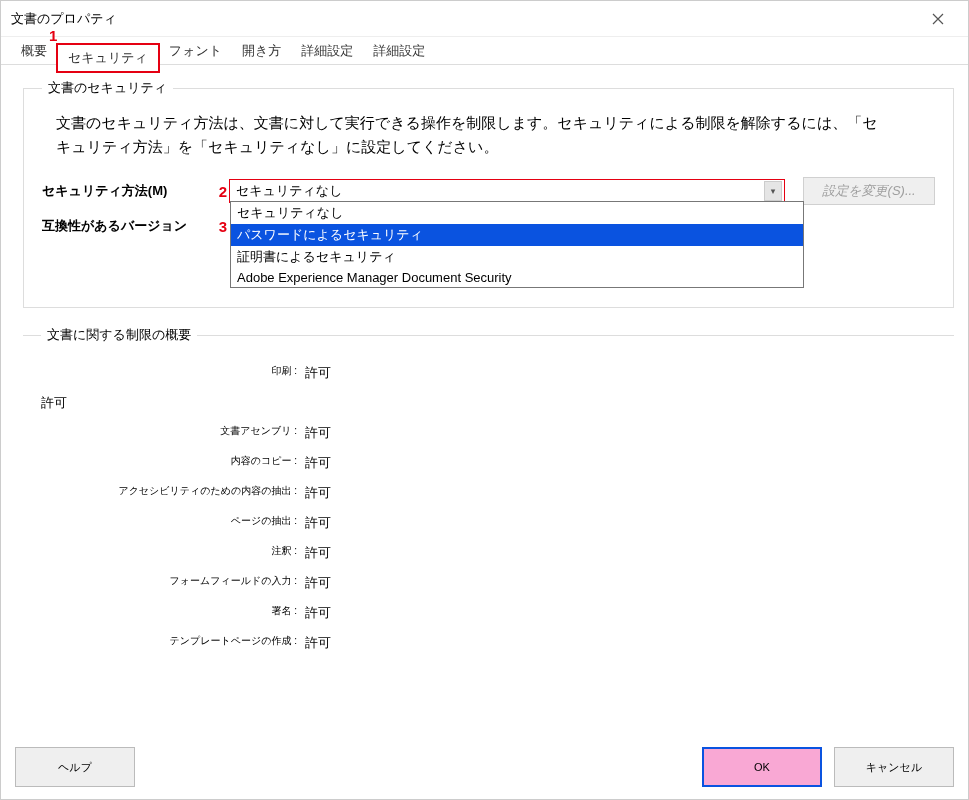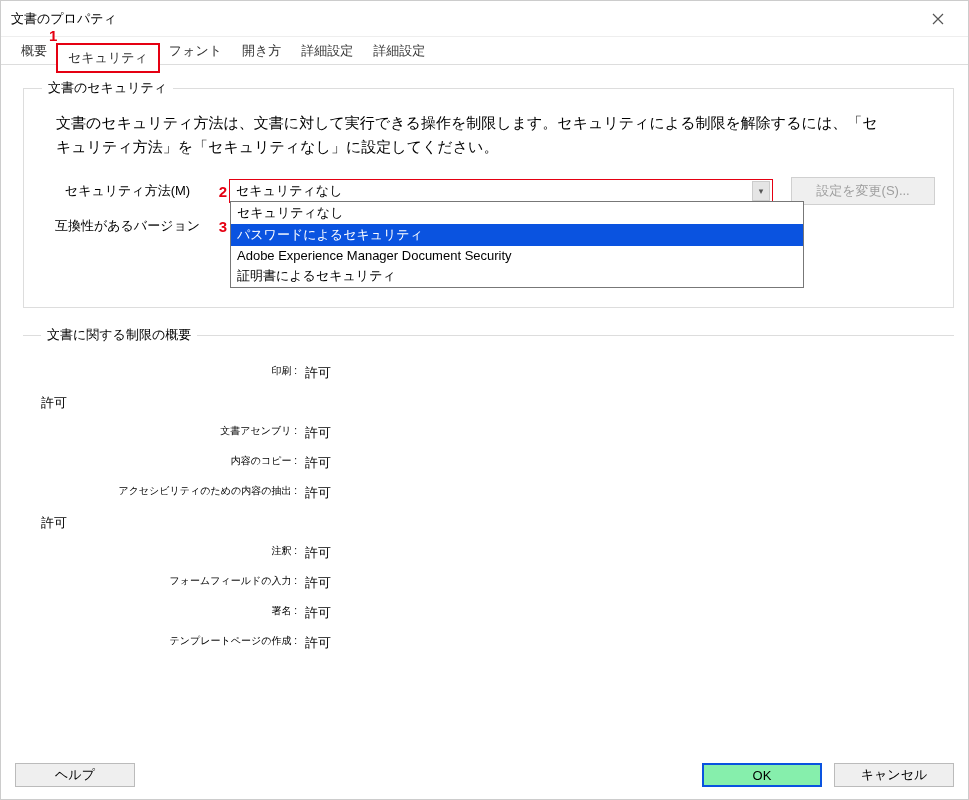--- a/index.html
+++ b/index.html
@@ -90,23 +90,24 @@
       padding-left: 14px;
     }
     .form-row {
       display: flex;
       align-items: center;
       margin-bottom: 12px;
       position: relative;
     }
     .form-label {
       width: 175px;
-      text-align: center;
+      text-align: left;
       padding-right: 4px;
       font-size: 13px;
+      font-weight: bold;
     }
     .combo {
       flex: 1;
       max-width: 574px;
       height: 24px;
       border: 1px solid #e50012;
       display: flex;
       align-items: center;
       padding: 0 6px;
       justify-content: space-between;
@@ -119,31 +120,32 @@
       background: #e5e5e5;
       border: 1px solid #ccc;
       display: flex;
       align-items: center;
       justify-content: center;
       font-size: 9px;
       color: #555;
       margin-right: -4px;
     }
     .side-btn {
-      width: 144px;
+      width: 132px;
       height: 28px;
       margin-left: 18px;
       background: #efefef;
       border: 1px solid #d0d0d0;
       color: #9e9e9e;
       font-size: 13px;
       display: flex;
       align-items: center;
       justify-content: center;
       cursor: default;
+      font-style: italic;
     }
     .dropdown {
       position: absolute;
       top: 24px;
       left: 188px;
       width: 574px;
       border: 1px solid #777;
       background: #fff;
       z-index: 10;
     }
@@ -170,32 +172,32 @@
       font-size: 13px;
     }
     .footer {
       display: flex;
       align-items: center;
       padding: 12px 14px;
       border-top: 0px;
     }
     .btn {
       min-width: 120px;
-      height: 24px;
+      height: 40px;
       border: 1px solid #bbb;
       background: #efefef;
-      font-size: 13px;
+      font-size: 11px;
       display: flex;
       align-items: center;
       justify-content: center;
       cursor: pointer;
     }
     .btn.primary {
       border: 2px solid #0a53e0;
-      background: #86efac;
+      background: #f9a8d4;
     }
     .spacer { flex: 1; }
     .gap { width: 12px; }
     .annot-row {
       color: #e50012;
       font-weight: bold;
       font-size: 15px;
       width: 12px;
       text-align: center;
     }
@@ -237,22 +239,22 @@
         <div class="annot-row">2</div>
         <div class="combo">
           <span>セキュリティなし</span>
           <span class="chev">▾</span>
         </div>
         <div class="side-btn">設定を変更(S)...</div>
 
         <div class="dropdown">
           <div class="dropdown-item">セキュリティなし</div>
           <div class="dropdown-item selected">パスワードによるセキュリティ</div>
+          <div class="dropdown-item">証明書によるセキュリティ</div>
           <div class="dropdown-item">Adobe Experience Manager Document Security</div>
-          <div class="dropdown-item">証明書によるセキュリティ</div>
         </div>
       </div>
 
       <div class="form-row">
         <div class="form-label">互換性があるバージョン</div>
         <div class="annot-row">3</div>
         <div style="flex:1; max-width:574px;"></div>
       </div>
       <div style="height:40px;"></div>
     </fieldset>
@@ -273,20 +275,21 @@
         </div>
       <div class="perm-row">
           <div class="perm-label">内容のコピー :</div>
           <div class="perm-val">許可</div>
         </div>
       <div class="perm-row">
           <div class="perm-label">アクセシビリティのための内容の抽出 :</div>
           <div class="perm-val">許可</div>
         </div>
       <div class="perm-row">
+          <div class="perm-label">ページの抽出 :</div>
           <div class="perm-val">許可</div>
         </div>
       <div class="perm-row">
           <div class="perm-label">注釈 :</div>
           <div class="perm-val">許可</div>
         </div>
       <div class="perm-row">
           <div class="perm-label">フォームフィールドの入力 :</div>
           <div class="perm-val">許可</div>
         </div>

